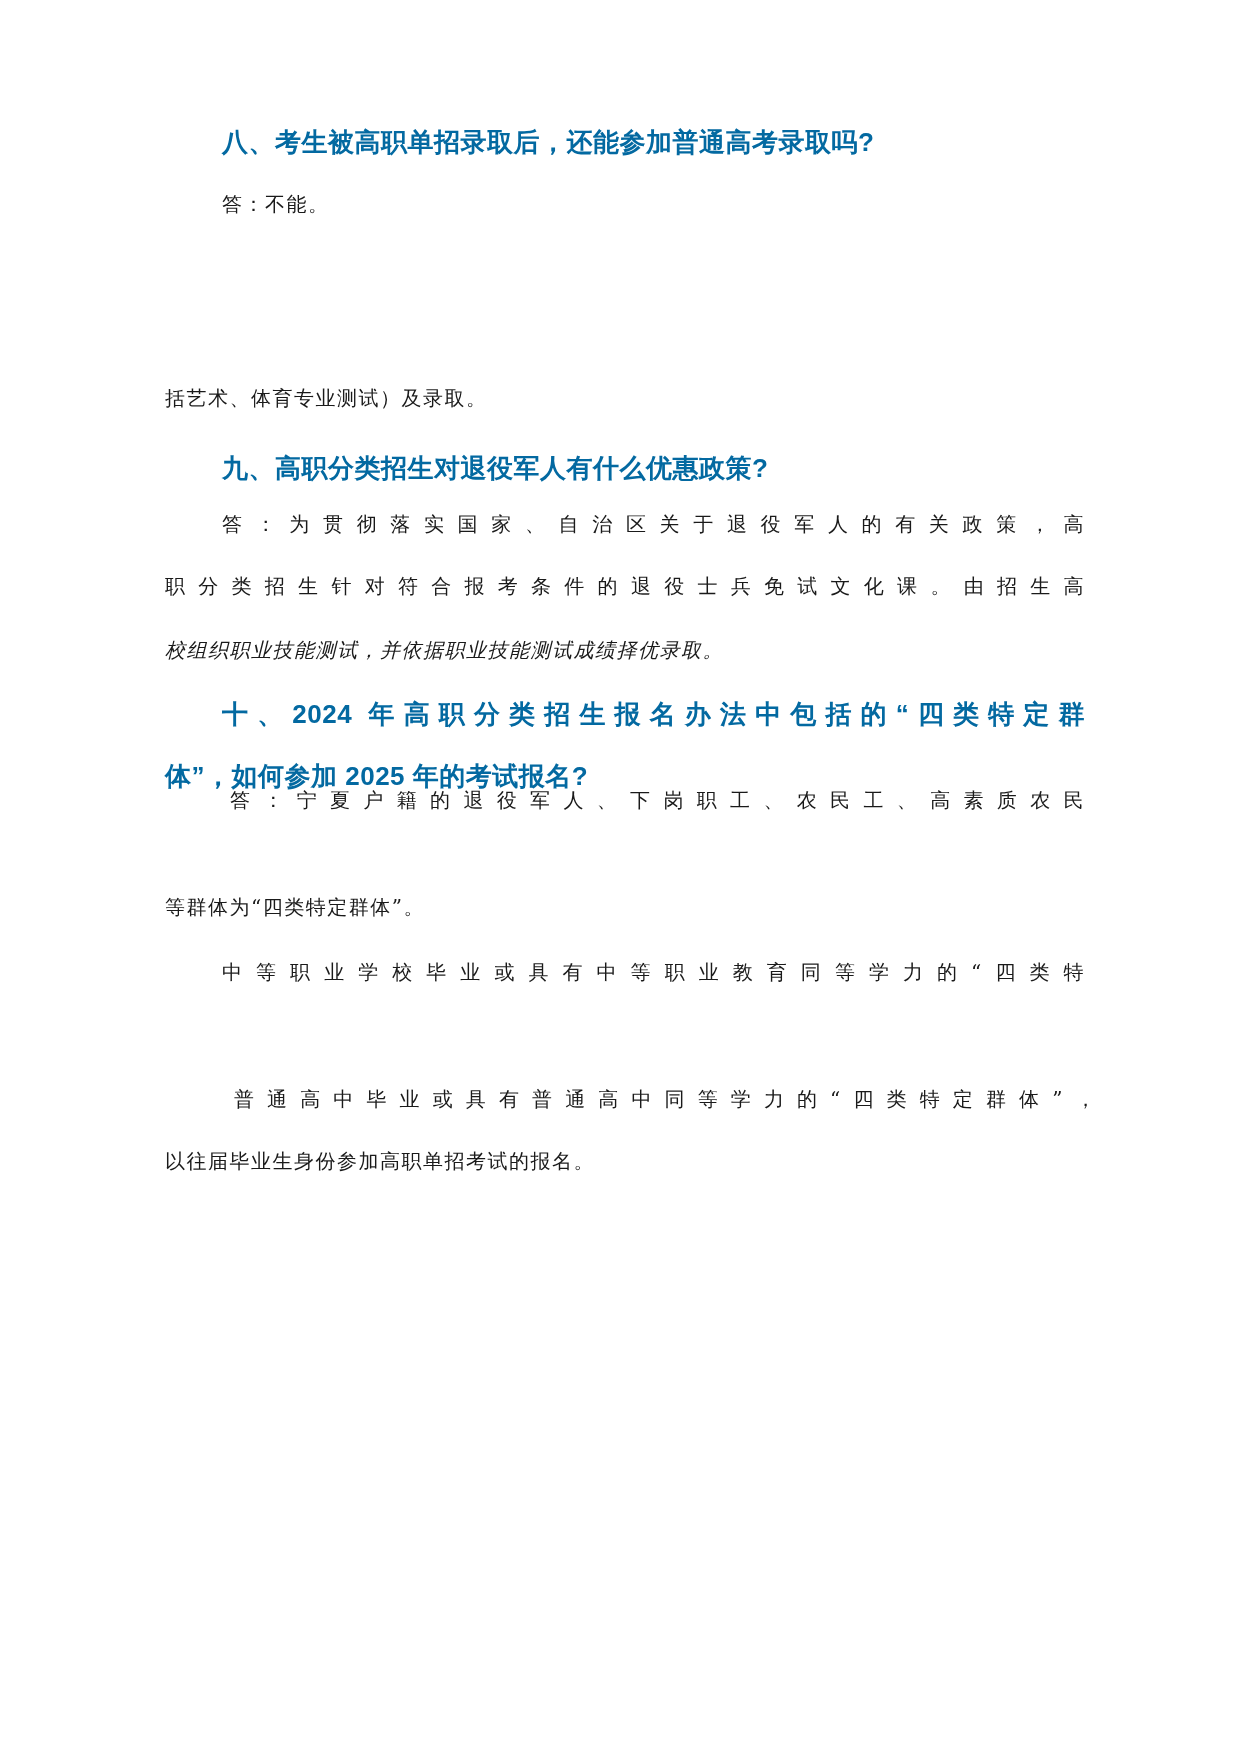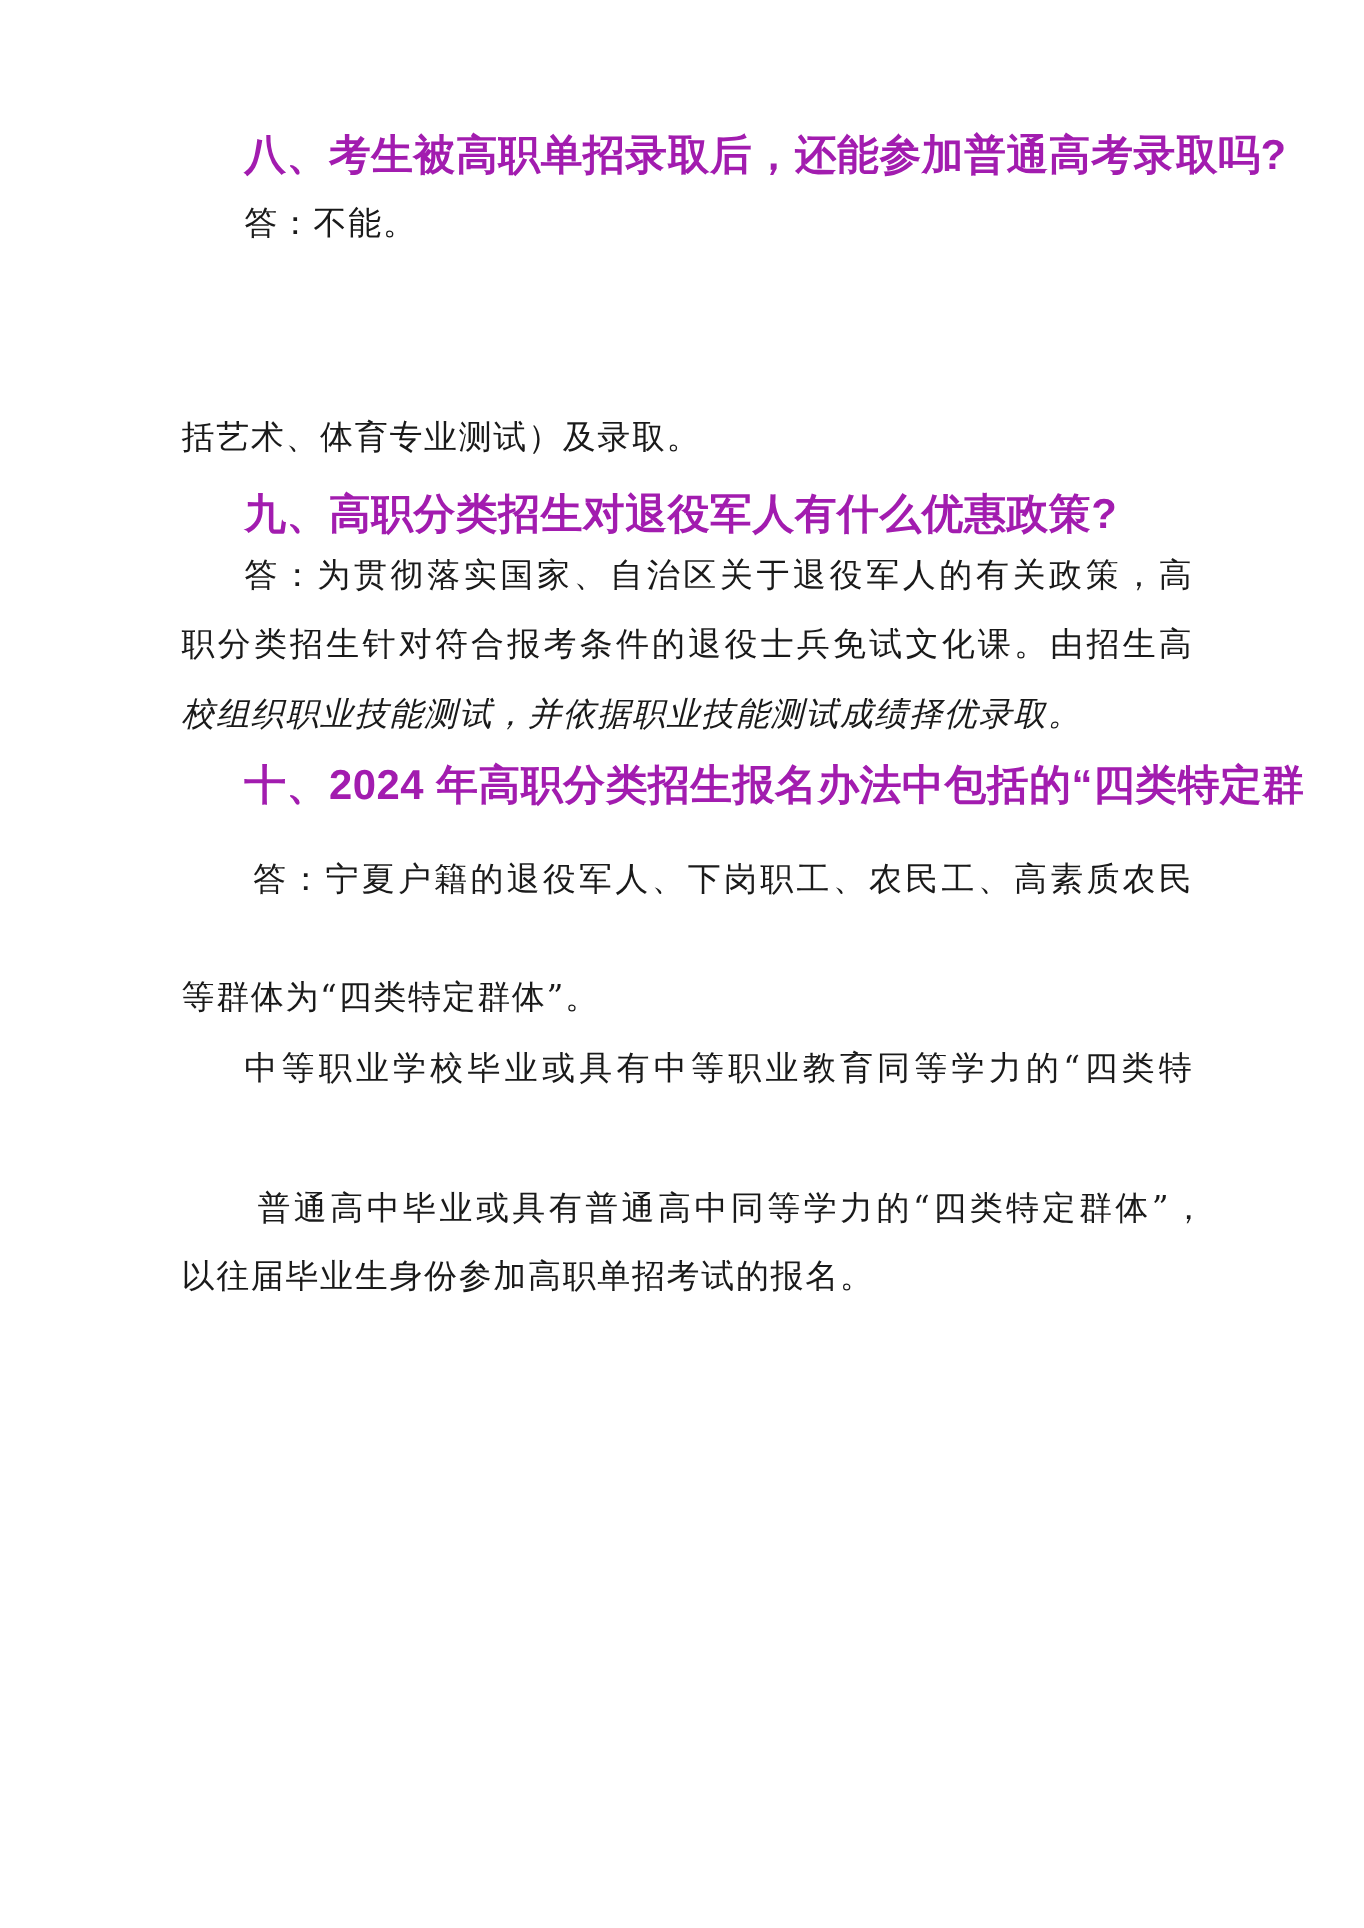--- a/index.html
+++ b/index.html
@@ -21,32 +21,32 @@
       height: 1753px;
       background: #ffffff;
     }
     .line {
       position: absolute;
       left: 165px;
       width: 920px;
       height: 44px;
       line-height: 44px;
       white-space: nowrap;
-      font-size: 30px;
+      font-size: 20px;
       letter-spacing: 1.5px;
     }
     .line.justify {
       text-align: justify;
       text-align-last: justify;
     }
     .heading {
       font-family: "Liberation Sans", "DejaVu Sans", sans-serif;
       font-weight: bold;
-      color: #a21caf;
-      font-size: 38px;
+      color: #0369a1;
+      font-size: 26px;
       letter-spacing: 0.5px;
     }
     .body {
       font-family: "DejaVu Serif", "Liberation Serif", serif;
       font-weight: normal;
       color: #1a1a1a;
     }
     .indent { left: 222px; width: 863px; }
     .indent2 { left: 230px; width: 855px; }
   </style>
@@ -58,19 +58,20 @@
   <div class="line heading indent" style="top:120px;">八、考生被高职单招录取后，还能参加普通高考录取吗?</div>
   <div class="line body indent" style="top:182px;">答：不能。</div>
   <div class="line body" style="top:376px;">括艺术、体育专业测试）及录取。</div>
 
   <div class="line heading indent" style="top:434px;margin-top:12px;">九、高职分类招生对退役军人有什么优惠政策?</div>
   <div class="line body indent justify" style="top:502px;">答：为贯彻落实国家、自治区关于退役军人的有关政策，高</div>
   <div class="line body justify" style="top:564px;">职分类招生针对符合报考条件的退役士兵免试文化课。由招生高</div>
   <div class="line body" style="top:628px;font-style:italic;">校组织职业技能测试，并依据职业技能测试成绩择优录取。</div>
 
   <div class="line heading indent justify" style="top:692px;">十、2024 年高职分类招生报名办法中包括的“四类特定群</div>
+  <div class="line heading" style="top:754px;">体”，如何参加 2025 年的考试报名?</div>
   <div class="line body indent2 justify" style="top:778px;">答：宁夏户籍的退役军人、下岗职工、农民工、高素质农民</div>
   <div class="line body" style="top:885px;">等群体为“四类特定群体”。</div>
   <div class="line body indent justify" style="top:950px;">中等职业学校毕业或具有中等职业教育同等学力的“四类特</div>
   <div class="line body indent justify" style="top:1077px;margin-left:12px;">普通高中毕业或具有普通高中同等学力的“四类特定群体”，</div>
   <div class="line body" style="top:1139px;">以往届毕业生身份参加高职单招考试的报名。</div>
 
 </div>
 
 </body></html>

